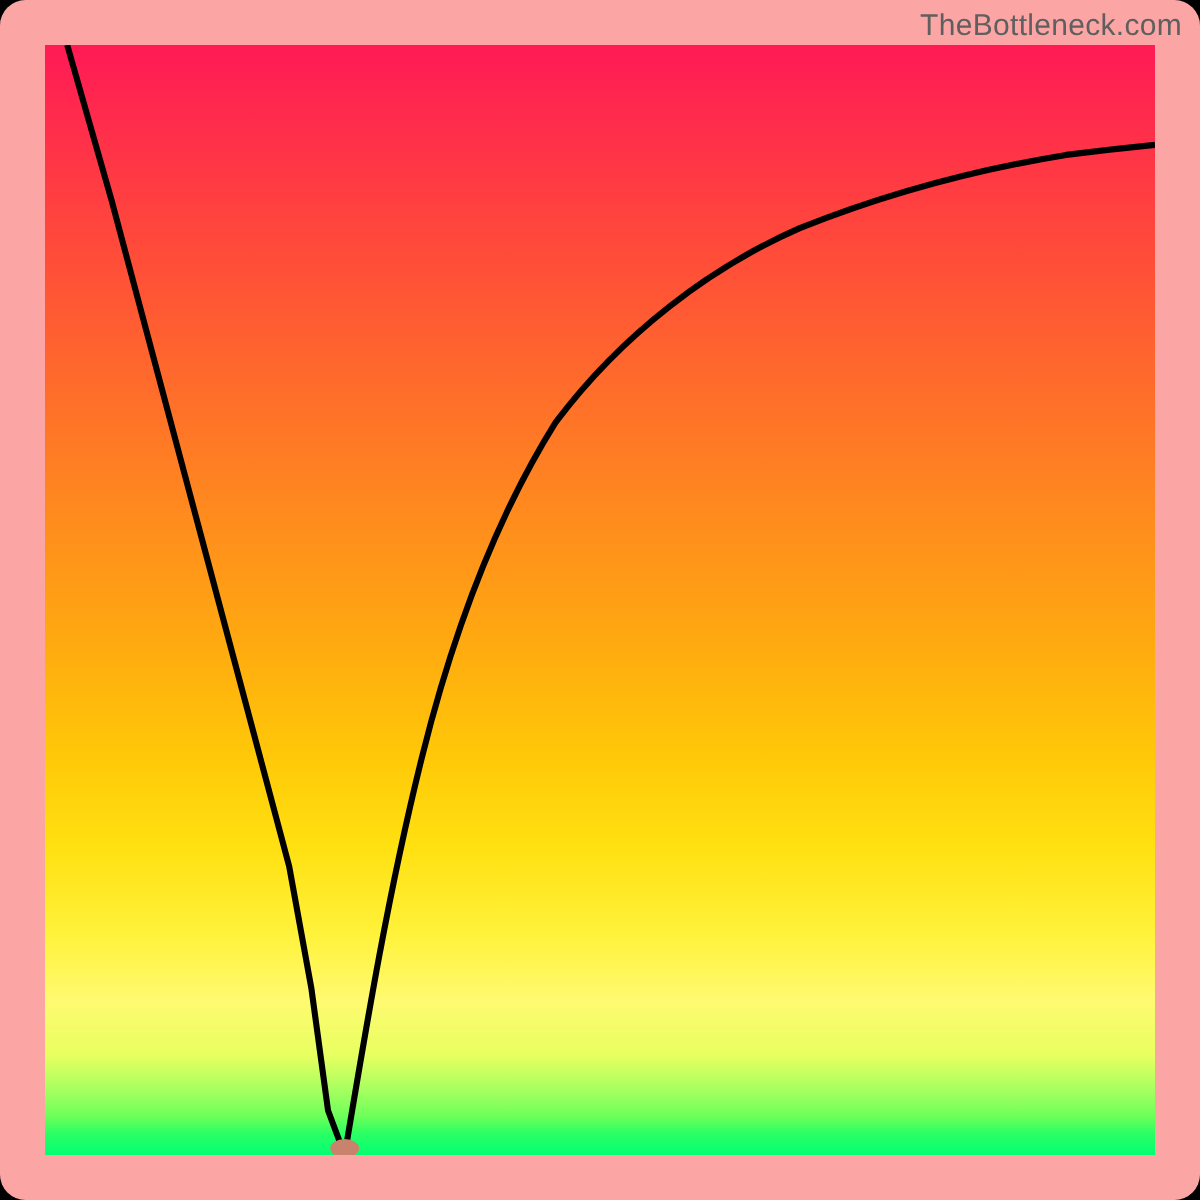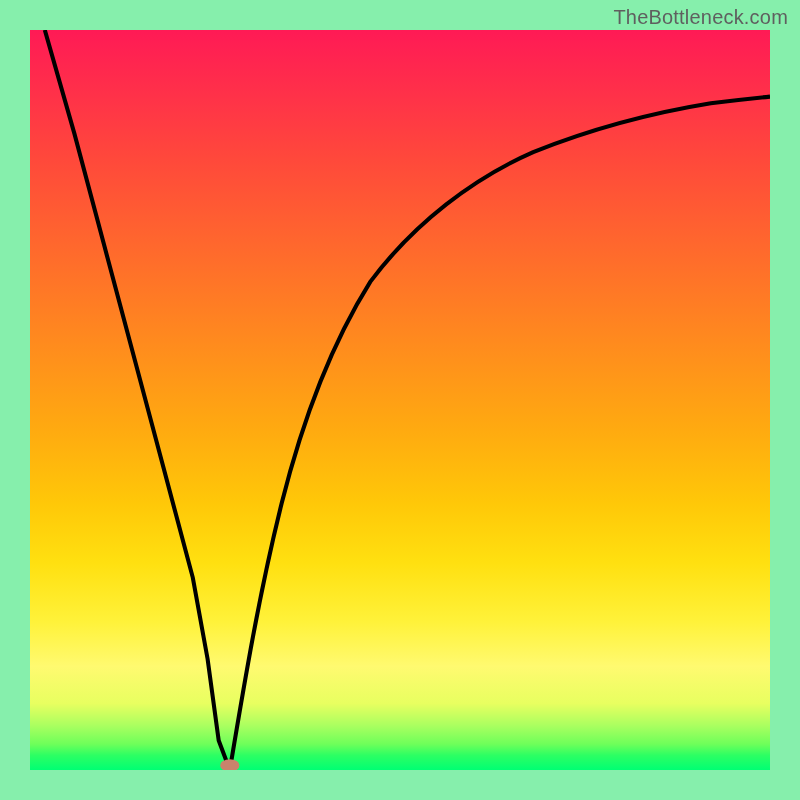--- a/index.html
+++ b/index.html
@@ -8,21 +8,22 @@
     width: 800px;
     height: 800px;
     overflow: hidden;
     background: #000;
     font-family: Arial, Helvetica, sans-serif;
   }
   .frame {
     position: relative;
     width: 800px;
     height: 800px;
-    background: #86efac;
+    background: #fca5a5;
+    border-radius: 17px;
   }
   .plot-area {
     position: absolute;
     left: 30px;
     top: 30px;
     width: 740px;
     height: 740px;
     
     background: linear-gradient(
       to bottom,

